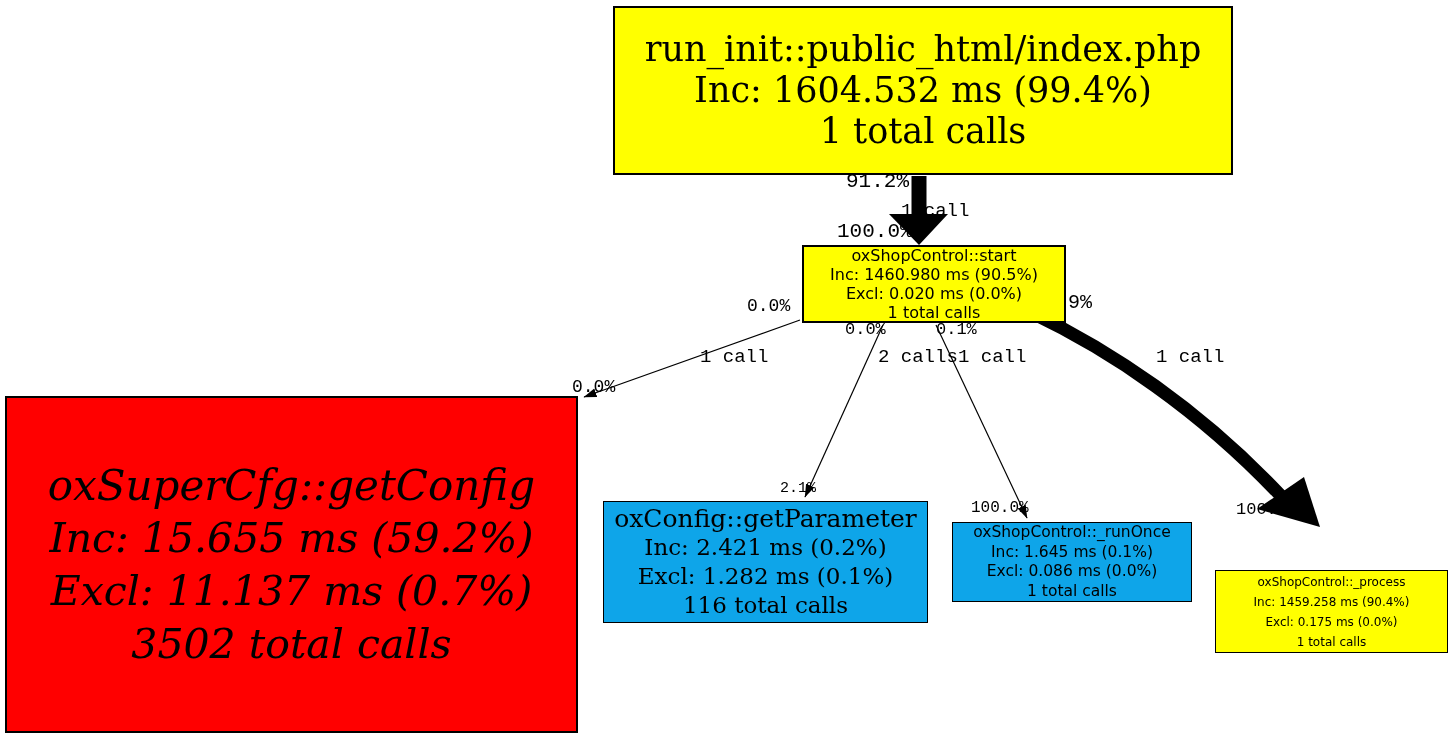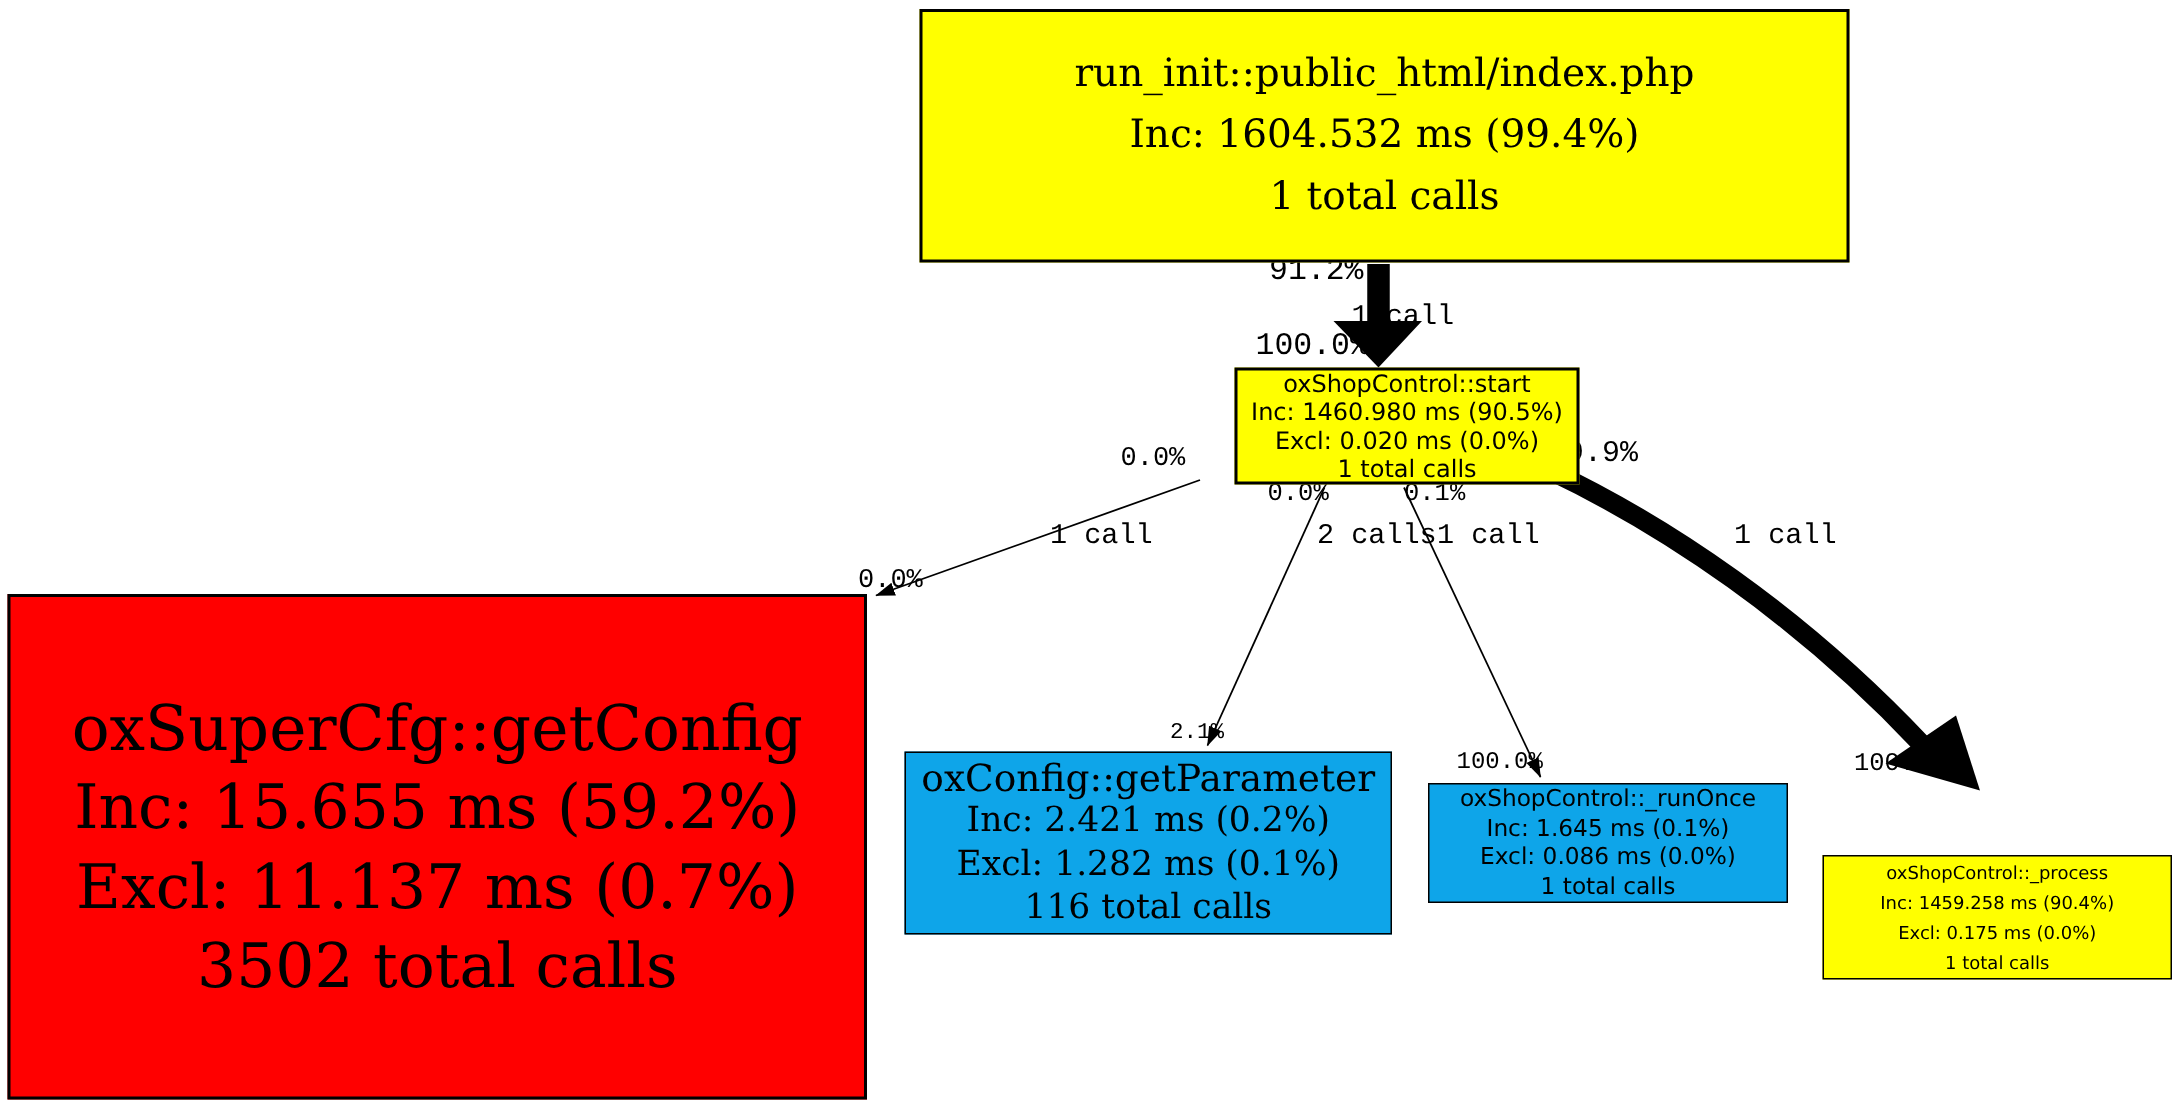--- a/index.html
+++ b/index.html
@@ -7,28 +7,28 @@
     position:relative;width:1449px;height:736px;background:#ffffff;
     overflow:hidden;font-family:"DejaVu Serif", serif;color:#000;
   }
   
   .node{
     position:absolute;box-sizing:border-box;border-style:solid;border-color:#000;
     display:flex;flex-direction:column;justify-content:center;align-items:center;
     text-align:center;white-space:nowrap;
   }
   .n-yellow{background:#ffff00;}
-  .n-red{background:#ff0000;}
+  .n-red{background:#ff0000;font-style:italic;}
   .n-white{background:#0ea5e9;}
   .serif-node{font-family:"DejaVu Serif", serif;}
   .sans-node{font-family:"DejaVu Sans", sans-serif;}
 
-  #node-run-init   {left:613px;top:6px;  width:620px;height:169px;border-width:2px;  font-size:26px;line-height:41px;}
+  #node-run-init   {left:613px;top:6px;  width:620px;height:169px;border-width:2px;  font-size:35px;line-height:41px;}
   #node-getconfig  {left:5px;  top:396px;width:573px;height:337px;border-width:2px;  font-size:41px;line-height:53px;}
-  #node-start      {left:823px;top:245px;width:230px;height:78px; border-width:2px;  font-size:16px;line-height:19px;}
+  #node-start      {left:802px;top:245px;width:264px;height:78px; border-width:2px;  font-size:16px;line-height:19px;}
   #node-getparam   {left:603px;top:501px;width:325px;height:122px;border-width:1.5px;font-size:23px;line-height:29px;}
   #node-runonce    {left:952px;top:522px;width:240px;height:80px; border-width:1px;  font-size:15.5px;line-height:19.5px;}
   #node-process    {left:1215px;top:522px;width:233px;height:83px;border-width:1px;  font-size:12px;line-height:20px;margin-top:48px;}
   #node-getparam .t{font-size:25px;}
   #node-getconfig .t{font-size:42px;}
 
   
   .lbl{position:absolute;font-family:Liberation Mono, monospace;white-space:nowrap;}
   #l-e0-tail {left:846px; top:170px;font-size:21px;}
   #l-e0-calls{left:901px; top:200px;font-size:19px;}

